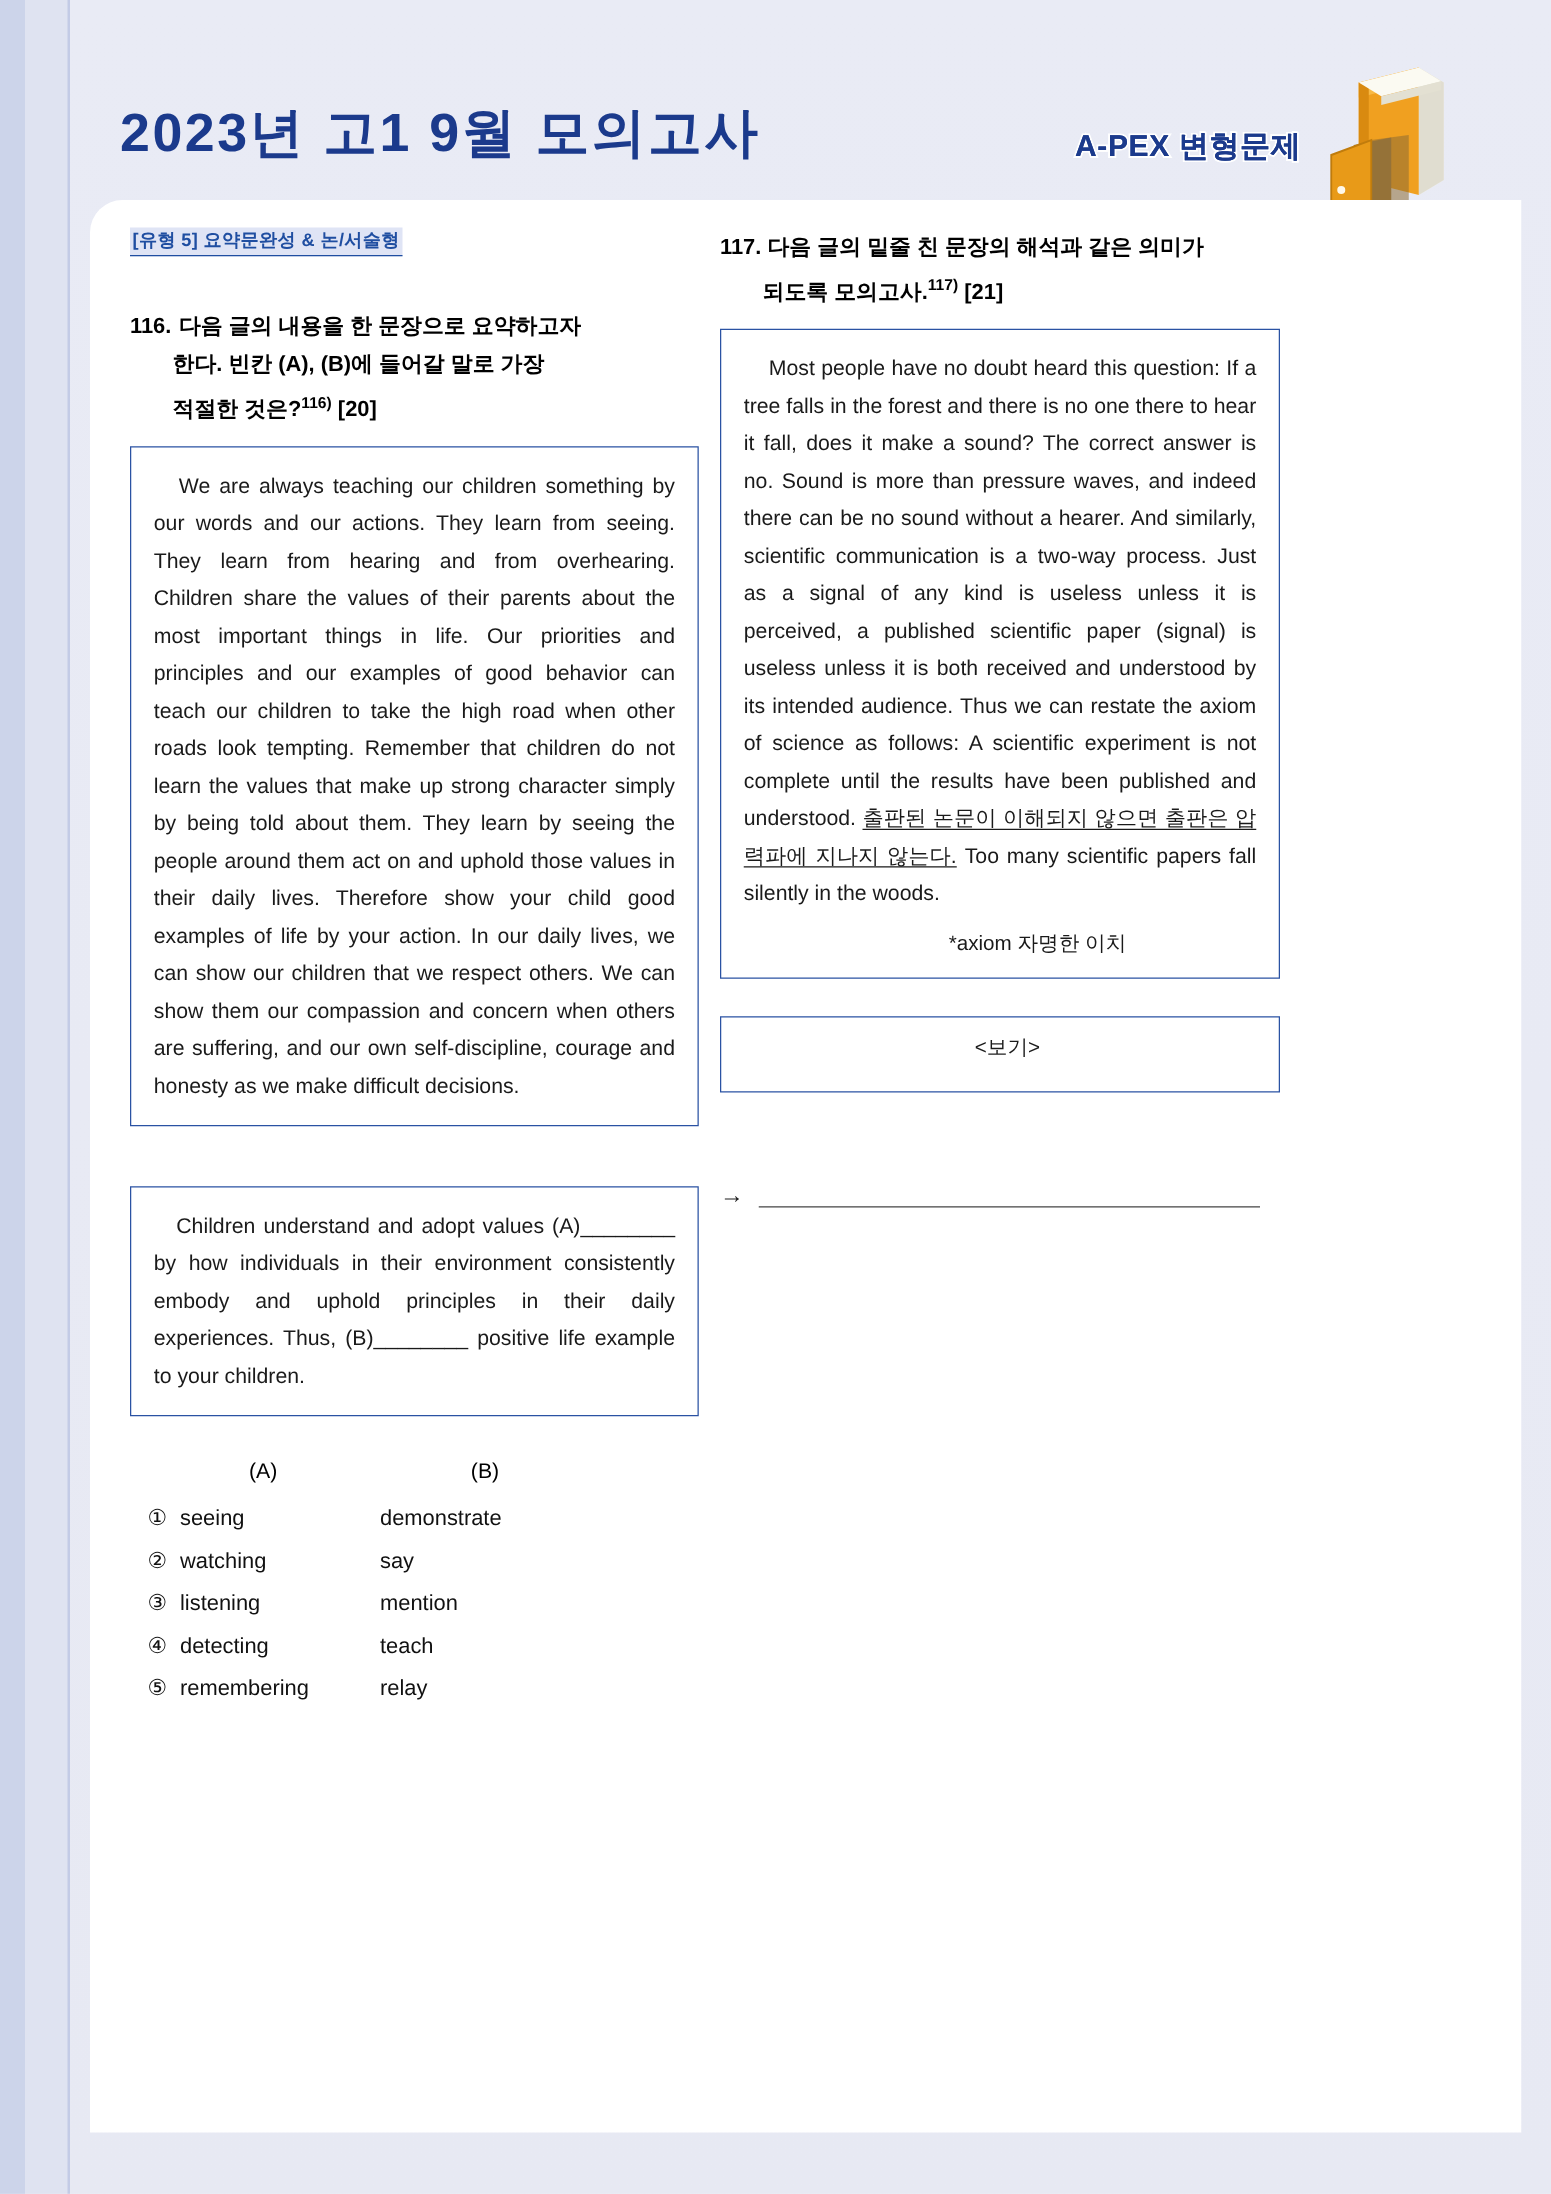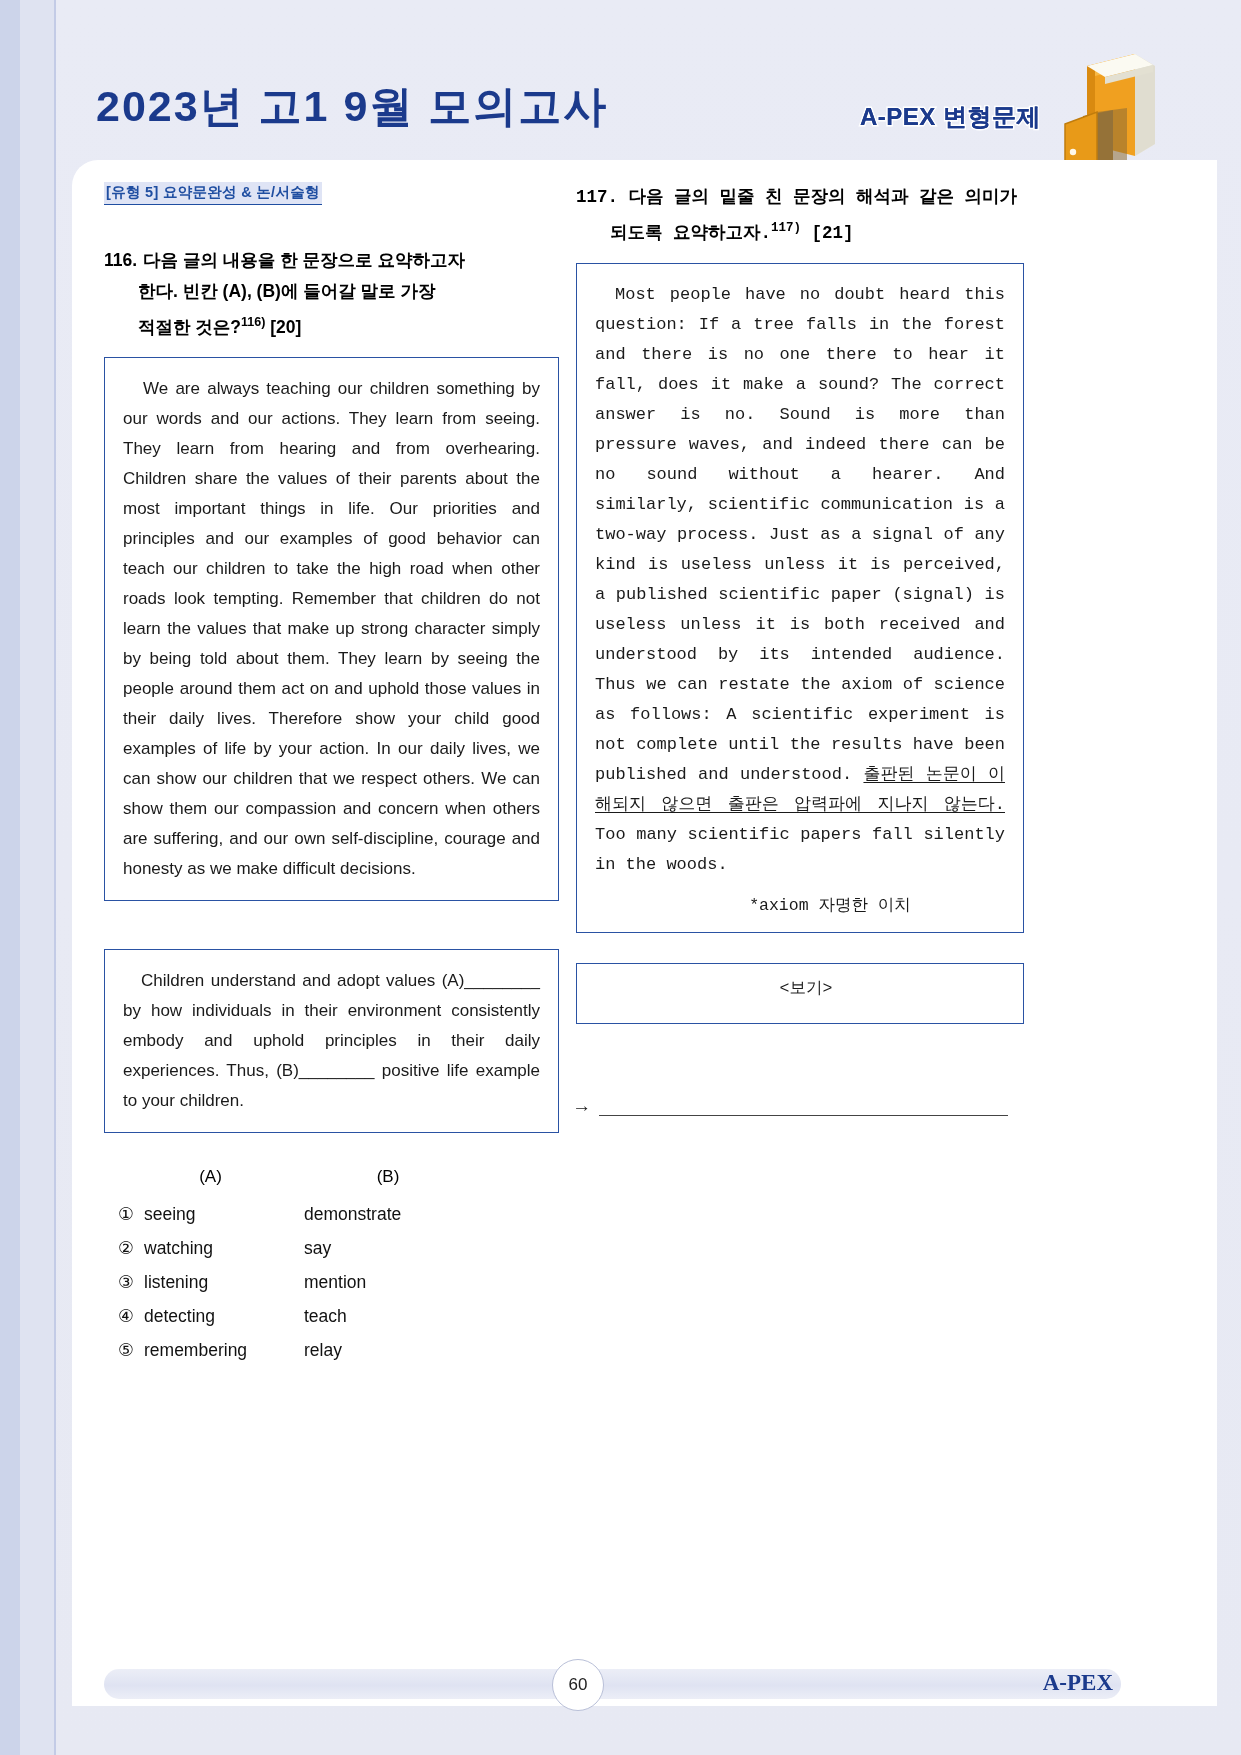--- a/index.html
+++ b/index.html
@@ -94,21 +94,20 @@
   
   .col-left {
     position: absolute;
     left: 104px; top: 182px;
     width: 455px;
   }
   .col-right {
     position: absolute;
     left: 576px; top: 182px;
     width: 448px;
-    font-family: Liberation Mono, monospace;
   }
 
   .section-tag {
     font-size: 14.5px;
     font-weight: 700;
     color: #1f4ea1;
     background: #dfe4f5;
     display: inline-block;
     border-bottom: 1.6px solid #1f4ea1;
     padding: 1px 2px 2px 2px;
@@ -363,37 +362,32 @@
         <span class="optA">remembering</span>
         <span class="optB">relay</span>
       </div>
     </div>
   </div>
 
   <div class="col-right">
 
     <div class="q-head-right">
       <span class="qnum">117.</span>&nbsp;<span>다음 글의 밑줄 친 문장의 해석과 같은 의미가</span>
-      <span class="line2"><span>되도록 요약하고자.</span><sup>117)</sup>&nbsp;<span>[21]</span></span>
+      <span class="line2"><span>되도록 모의고사.</span><sup>117)</sup>&nbsp;<span>[21]</span></span>
     </div>
 
     <div class="passage-box">
       <p><span>Most people have no doubt heard this question: If a tree falls in the forest and there is no one there to hear it fall, does it make a sound? The correct answer is no. Sound is more than pressure waves, and indeed there can be no sound without a hearer. And similarly, scientific communication is a two-way process. Just as a signal of any kind is useless unless it is perceived, a published scientific paper (signal) is useless unless it is both received and understood by its intended audience. Thus we can restate the axiom of science as follows: A scientific experiment is not complete until the results have been published and understood. </span><span class="kr-underline">출판된 논문이 이해되지 않으면 출판은 압력파에 지나지 않는다.</span><span> Too many scientific papers fall silently in the woods.</span></p>
       <div class="axiom-note">*axiom 자명한 이치</div>
     </div>
 
     <div class="bogi-box">
       <div class="bogi-title">&lt;보기&gt;</div>
     </div>
 
     <div class="answer-line">
       <span class="arrow">→</span>
       <span class="blank"></span>
     </div>
   </div>
 
-  <div class="footer">
-    <div class="footer-bar"></div>
-    <div class="footer-page">60</div>
-    <div class="footer-logo">A-PEX</div>
-  </div>
 
 </div>
 
 </body></html>

